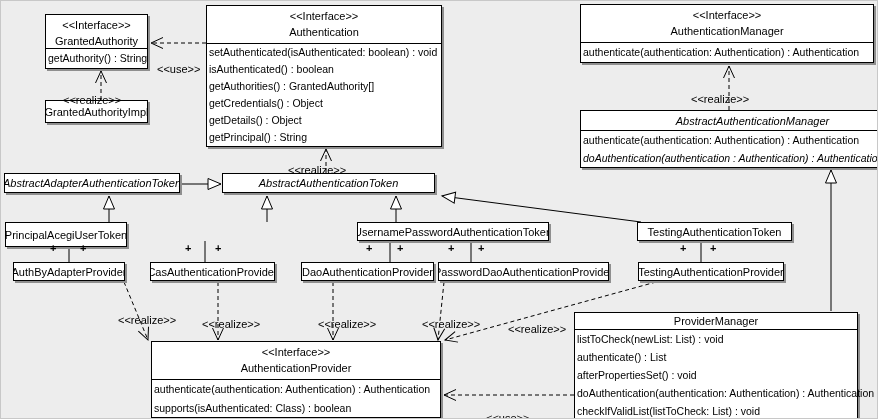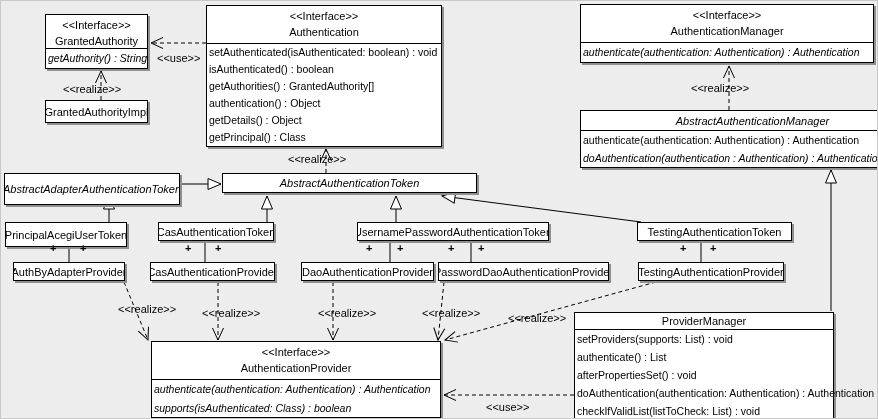--- a/index.html
+++ b/index.html
@@ -13,25 +13,26 @@
     position:absolute;background:#fff;border:1px solid #000;
     box-shadow:2px 2px 0 #8f8f8f;box-sizing:border-box;z-index:2;
   }
   .hdr{border-bottom:1px solid #000;text-align:center;overflow:hidden;}
   .stereo{font-size:11px;line-height:16px;padding-top:2px;white-space:nowrap;}
   .cname{font-size:11px;line-height:16px;white-space:nowrap;}
   .single{display:flex;align-items:center;justify-content:center;
     font-size:11px;white-space:nowrap;overflow:hidden;}
   .mrow{font-size:10.5px;line-height:17px;padding:0 2px;white-space:nowrap;}
   .r18{line-height:18px;}
-  .r19{line-height:19px;font-style:italic;}
+  .r19{line-height:19px;}
   .italic{font-style:italic;}
   .lbl{
     position:absolute;z-index:3;font-size:11px;line-height:11px;
     white-space:nowrap;
+    margin-top:11px;
   }
   .plus{position:absolute;z-index:3;font-size:11px;line-height:10px;font-weight:bold;}
 </style>
 </head>
 <body>
 
 <div id="canvas">
 
   <svg id="connectors" width="878" height="419">
     <defs>
@@ -90,56 +91,53 @@
   </div>
 
   <div class="box" style="left:205px;top:4px;width:236px;height:142px">
     <div class="hdr" style="height:37px">
       <div class="stereo">&lt;&lt;Interface&gt;&gt;</div>
       <div class="cname">Authentication</div>
     </div>
     <div class="mrow">setAuthenticated(isAuthenticated: boolean) : void</div>
     <div class="mrow">isAuthenticated() : boolean</div>
     <div class="mrow">getAuthorities() : GrantedAuthority[]</div>
-    <div class="mrow">authentication() : Object</div>
+    <div class="mrow">getCredentials() : Object</div>
     <div class="mrow">getDetails() : Object</div>
-    <div class="mrow">getPrincipal() : Class</div>
+    <div class="mrow">getPrincipal() : String</div>
   </div>
 
   <div class="box" style="left:579px;top:3px;width:294px;height:59px">
     <div class="hdr" style="height:37px">
       <div class="stereo">&lt;&lt;Interface&gt;&gt;</div>
       <div class="cname">AuthenticationManager</div>
     </div>
     <div class="mrow r19">authenticate(authentication: Authentication) : Authentication</div>
   </div>
 
   <div class="box" style="left:579px;top:109px;width:345px;height:58px">
     <div class="hdr single italic" style="height:19px">
       <span>AbstractAuthenticationManager</span>
     </div>
     <div class="mrow r18">authenticate(authentication: Authentication) : Authentication</div>
     <div class="mrow r18 italic">doAuthentication(authentication : Authentication) : Authentication</div>
   </div>
 
-  <div class="box single italic" style="left:3px;top:172px;width:176px;height:32px">
+  <div class="box single italic" style="left:3px;top:172px;width:176px;height:20px">
     <span>AbstractAdapterAuthenticationToken</span>
   </div>
 
-  <div class="box single italic" style="left:221px;top:172px;width:255px;height:20px">
+  <div class="box single italic" style="left:221px;top:172px;width:213px;height:20px">
     <span>AbstractAuthenticationToken</span>
   </div>
 
   <div class="box single" style="left:4px;top:221px;width:122px;height:25px">
     <span>PrincipalAcegiUserToken</span>
   </div>
 
-  <div class="box single" style="left:157px;top:221px;width:116px;height:19px">
-    <span>CasAuthenticationToken</span>
-  </div>
 
   <div class="box single" style="left:356px;top:221px;width:192px;height:19px">
     <span>UsernamePasswordAuthenticationToken</span>
   </div>
 
   <div class="box single" style="left:636px;top:221px;width:155px;height:19px">
     <span>TestingAuthenticationToken</span>
   </div>
 
   <div class="box single" style="left:12px;top:261px;width:112px;height:19px">
@@ -164,25 +162,25 @@
 
   <div class="box" style="left:150px;top:340px;width:290px;height:77px">
     <div class="hdr" style="height:37px">
       <div class="stereo">&lt;&lt;Interface&gt;&gt;</div>
       <div class="cname">AuthenticationProvider</div>
     </div>
     <div class="mrow r19">authenticate(authentication: Authentication) : Authentication</div>
     <div class="mrow r19">supports(isAuthenticated: Class) : boolean</div>
   </div>
 
-  <div class="box" style="left:573px;top:311px;width:260px;height:107px">
+  <div class="box" style="left:573px;top:311px;width:284px;height:107px">
     <div class="hdr single" style="height:16px">
       <span>ProviderManager</span>
     </div>
-    <div class="mrow r18">setProviders(supports: List) : void</div>
+    <div class="mrow r18">listToCheck(newList: List) : void</div>
     <div class="mrow r18">authenticate() : List</div>
     <div class="mrow r18">afterPropertiesSet() : void</div>
     <div class="mrow r18">doAuthentication(authentication: Authentication) : Authentication</div>
     <div class="mrow r18">checkIfValidList(listToCheck: List) : void</div>
   </div>
 
   <div class="lbl" style="left:62px;top:83px">&lt;&lt;realize&gt;&gt;</div>
   <div class="lbl" style="left:287px;top:153px">&lt;&lt;realize&gt;&gt;</div>
   <div class="lbl" style="left:690px;top:82px">&lt;&lt;realize&gt;&gt;</div>
   <div class="lbl" style="left:117px;top:303px">&lt;&lt;realize&gt;&gt;</div>

